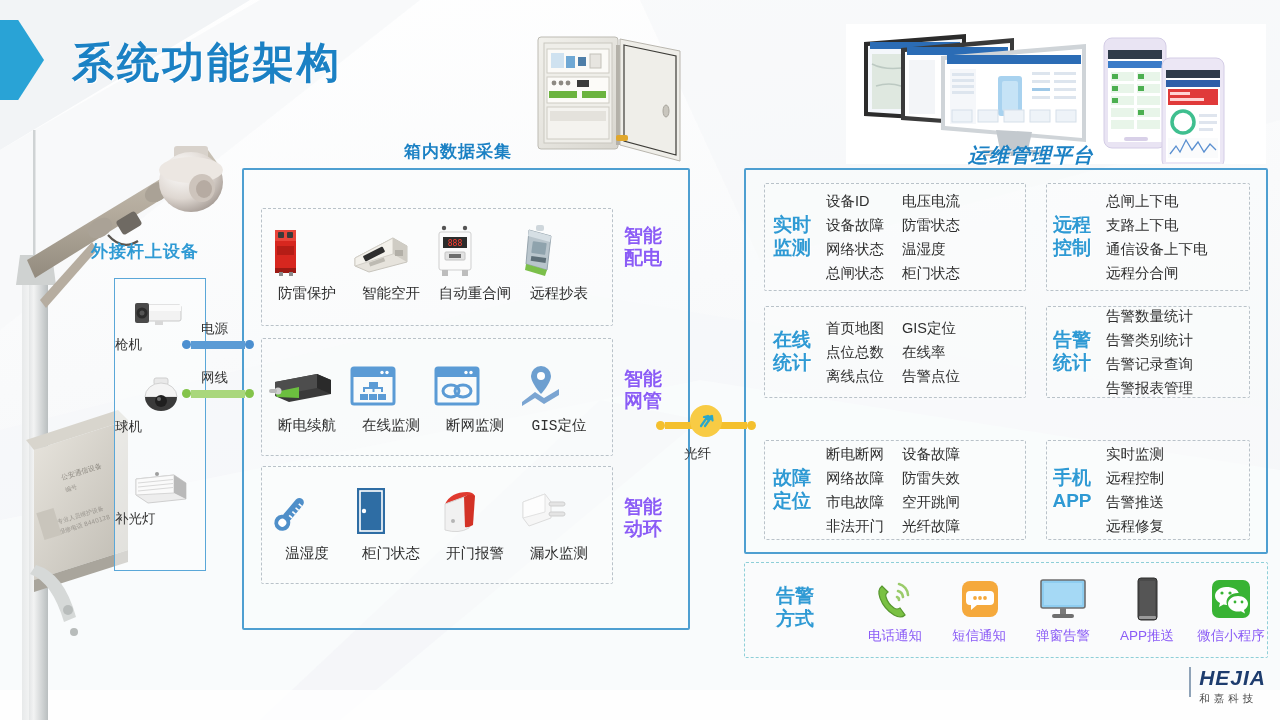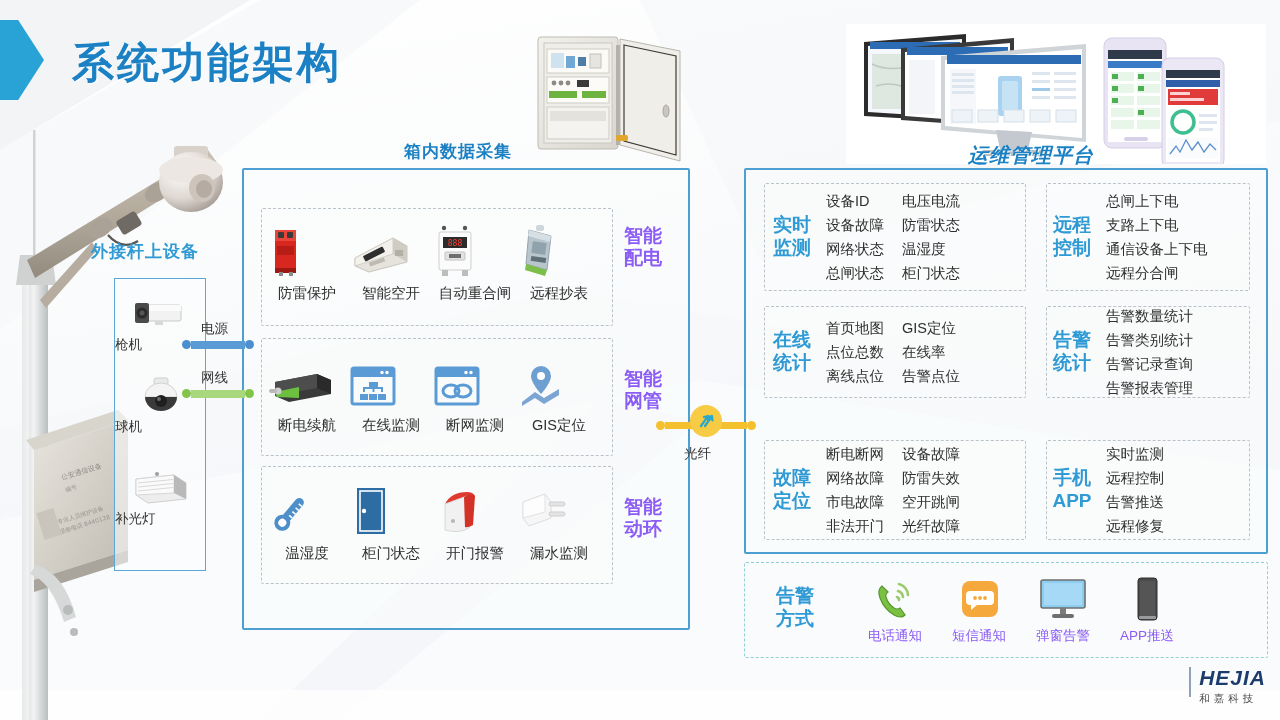--- a/index.html
+++ b/index.html
@@ -510,21 +510,21 @@
       </svg>
     </div>
     <div class="lb">远程抄表</div>
   </div>
 </div>
 <div class="cat-label" style="left:624px; top:225px;">
   <div style="width:2.2em;">智能配电</div>
 </div>
 
 <div class="dgroup" style="left:261px; top:338px; width:352px; height:118px;"></div>
-<div class="dev-row" style="left:265px; top:350px;">
+<div class="dev-row" style="left:265px; top:350px;font-family:Liberation Mono, monospace;">
   <div class="dev-tile">
     <div class="ic">
       <svg width="72" height="44" viewBox="0 0 72 44">
         <path d="M10 18 L52 10 L66 16 L66 30 L24 38 L10 32 Z" fill="#3a3a3a"></path>
         <path d="M10 18 L52 10 L52 24 L10 32 Z" fill="#4d4d4d"></path>
         <path d="M52 10 L66 16 L66 30 L52 24 Z" fill="#2a2a2a"></path>
         <path d="M10 28 L34 23 L34 34 L12 33 Z" fill="#6cbf3f"></path>
         <circle cx="13" cy="27" r="3.5" fill="#cfcfcf"></circle>
         <rect x="4" y="25" width="8" height="4" rx="2" fill="#b9b9b9"></rect>
       </svg>
@@ -808,20 +808,34 @@
     <div class="ic">
       <svg width="34" height="46" viewBox="0 0 34 46">
         <rect x="8" y="2" width="19" height="42" rx="3" fill="#4a4a4a"></rect>
         <rect x="8" y="2" width="19" height="42" rx="3" fill="none" stroke="#2e2e2e"></rect>
         <rect x="10" y="5" width="15" height="35" fill="#555"></rect>
         <rect x="9" y="40" width="17" height="3" rx="1" fill="#9a9a9a"></rect>
       </svg>
     </div>
     <div class="lb">APP推送</div>
   </div>
+  <div class="alarm-item">
+    <div class="ic">
+      <svg width="46" height="44" viewBox="0 0 46 44">
+        <rect x="4" y="3" width="38" height="38" rx="7" fill="#38b334"></rect>
+        <path d="M18 10 c-6 0 -11 4 -11 9 c0 3 2 5.5 5 7 l-1 4 l4.5 -2.5 c1 .2 2 .4 3 .4 c.2 0 .4 0 .6 0 c-.4 -1 -.6 -2 -.6 -3 c0 -5 5 -9 11 -9 c.4 0 .8 0 1.2 .1 c-1 -3.5 -5.5 -6 -12.7 -6 z" fill="#ffffff"></path>
+        <circle cx="14" cy="16" r="1.6" fill="#38b334"></circle>
+        <circle cx="22" cy="16" r="1.6" fill="#38b334"></circle>
+        <path d="M30 19 c-5.5 0 -10 3.5 -10 7.8 c0 4.3 4.5 7.8 10 7.8 c1 0 2 -.2 3 -.4 l4 2.2 l-1 -3.4 c2.4 -1.4 4 -3.6 4 -6.2 c0 -4.3 -4.5 -7.8 -10 -7.8 z" fill="#ffffff"></path>
+        <circle cx="27" cy="25" r="1.4" fill="#38b334"></circle>
+        <circle cx="34" cy="25" r="1.4" fill="#38b334"></circle>
+      </svg>
+    </div>
+    <div class="lb">微信小程序</div>
+  </div>
 </div>
 
 <div class="footer-logo">
   <div class="footer-bar"></div>
   <div>
     <div class="logo-main">HEJIA</div>
     <div class="logo-sub">和嘉科技</div>
   </div>
 </div>
 

